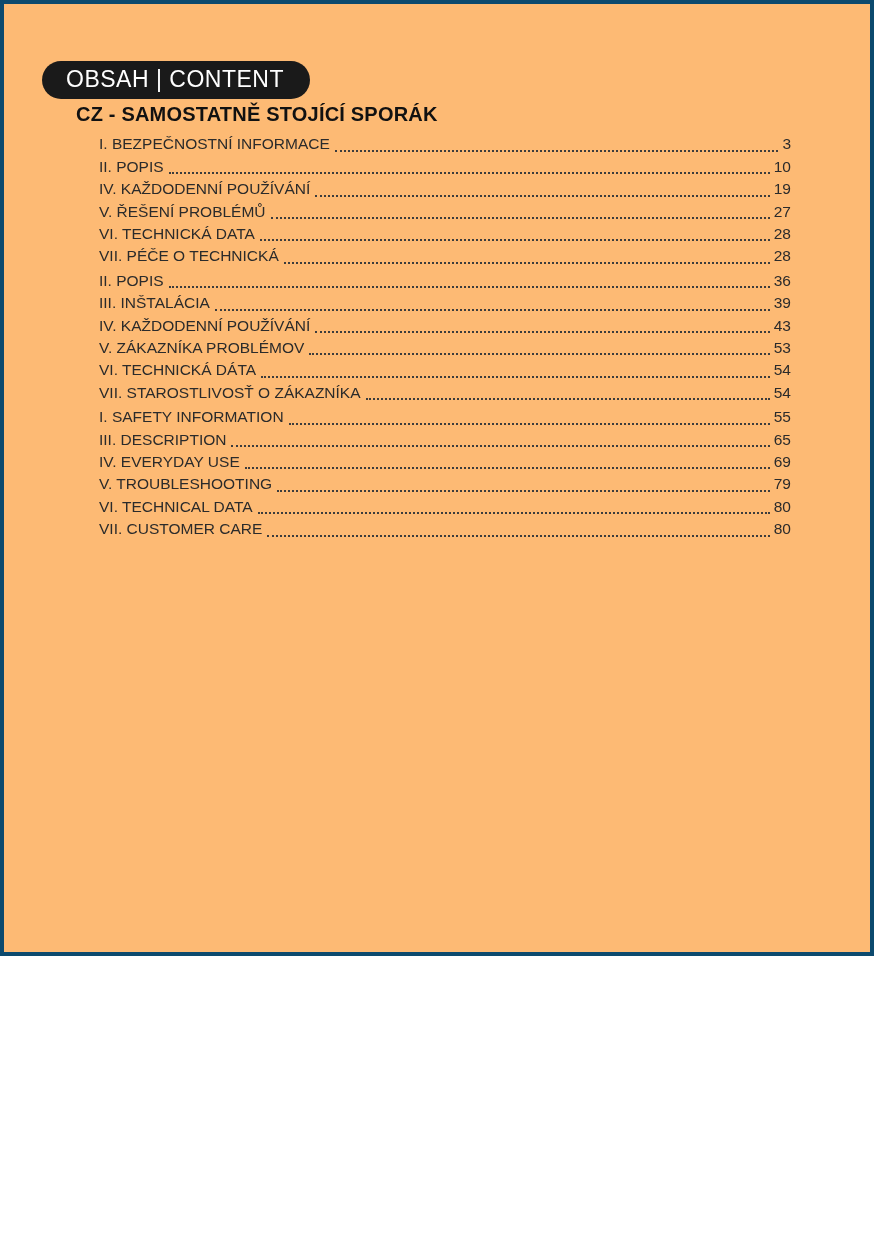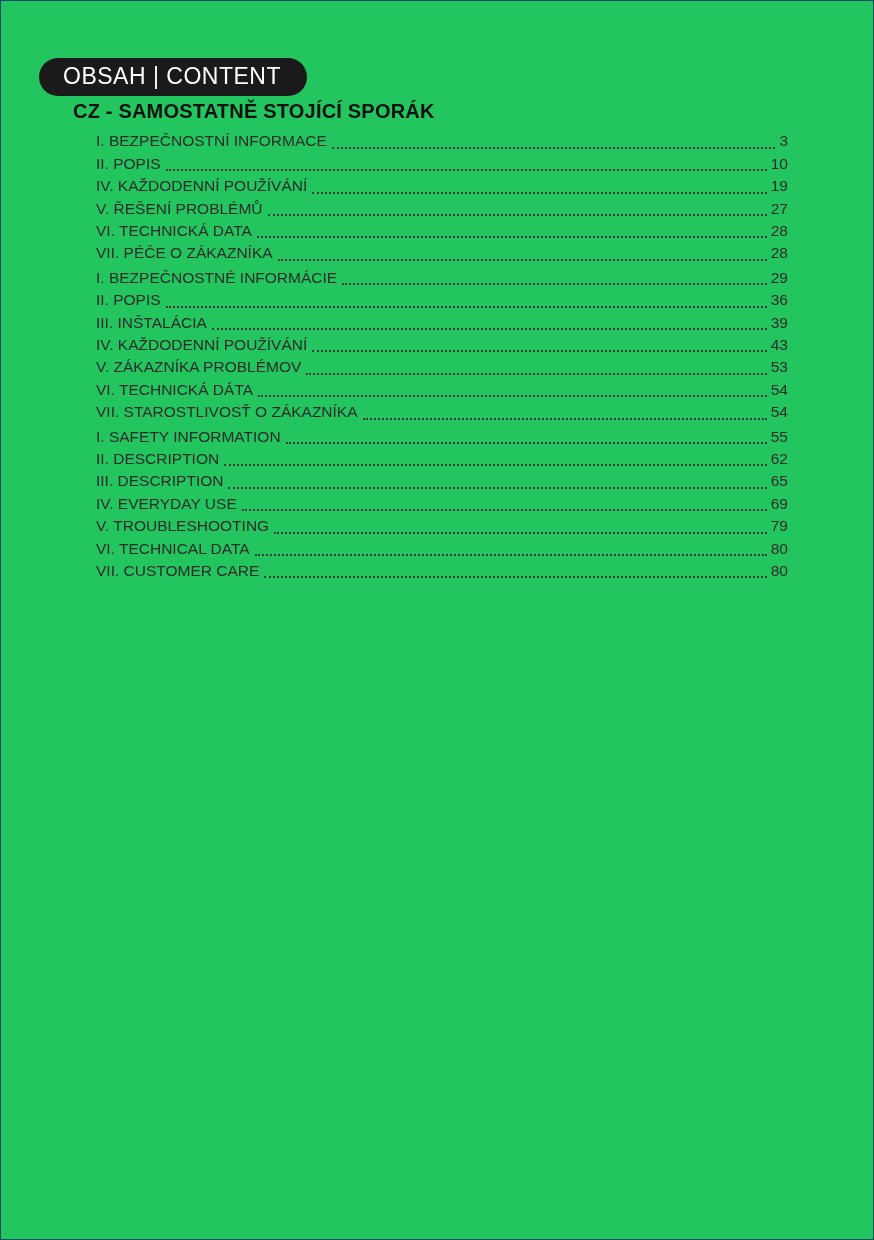--- a/index.html
+++ b/index.html
@@ -9,23 +9,23 @@
   }
   body {
     width: 874px;
     height: 1240px;
     font-family: "Liberation Sans", "DejaVu Sans", sans-serif;
     color: #222;
   }
   .page {
     box-sizing: border-box;
     width: 874px;
-    height: 1240px;
-    background: #22c55e;
-    border: 1px solid #0c4a6e;
+    height: 956px;
+    background: #fdba74;
+    border: 4px solid #0c4a6e;
     overflow: hidden;
   }
   .header-pill {
     display: inline-block;
     background: #1a1a1a;
     color: #ffffff;
     font-size: 23px;
     letter-spacing: 0.5px;
     padding: 6px 26px 7px 24px;
     border-radius: 20px;
@@ -105,34 +105,29 @@
     <span class="entry-page">27</span>
   </div>
 
   <div class="toc-entry">
     <span class="entry-label">VI. TECHNICKÁ DATA</span>
     <span class="entry-dots"></span>
     <span class="entry-page">28</span>
   </div>
 
   <div class="toc-entry">
-    <span class="entry-label">VII. PÉČE O ZÁKAZNÍKA</span>
+    <span class="entry-label">VII. PÉČE O TECHNICKÁ</span>
     <span class="entry-dots"></span>
     <span class="entry-page">28</span>
   </div>
 </div>
   </section>
 
   <section class="toc-section">
     <div class="section-entries">
-  <div class="toc-entry">
-    <span class="entry-label">I. BEZPEČNOSTNÉ INFORMÁCIE</span>
-    <span class="entry-dots"></span>
-    <span class="entry-page">29</span>
-  </div>
 
   <div class="toc-entry">
     <span class="entry-label">II. POPIS</span>
     <span class="entry-dots"></span>
     <span class="entry-page">36</span>
   </div>
 
   <div class="toc-entry">
     <span class="entry-label">III. INŠTALÁCIA</span>
     <span class="entry-dots"></span>
@@ -166,25 +161,20 @@
   </section>
 
   <section class="toc-section">
     <div class="section-entries">
   <div class="toc-entry">
     <span class="entry-label">I. SAFETY INFORMATION</span>
     <span class="entry-dots"></span>
     <span class="entry-page">55</span>
   </div>
 
-  <div class="toc-entry">
-    <span class="entry-label">II. DESCRIPTION</span>
-    <span class="entry-dots"></span>
-    <span class="entry-page">62</span>
-  </div>
 
   <div class="toc-entry">
     <span class="entry-label">III. DESCRIPTION</span>
     <span class="entry-dots"></span>
     <span class="entry-page">65</span>
   </div>
 
   <div class="toc-entry">
     <span class="entry-label">IV. EVERYDAY USE</span>
     <span class="entry-dots"></span>

